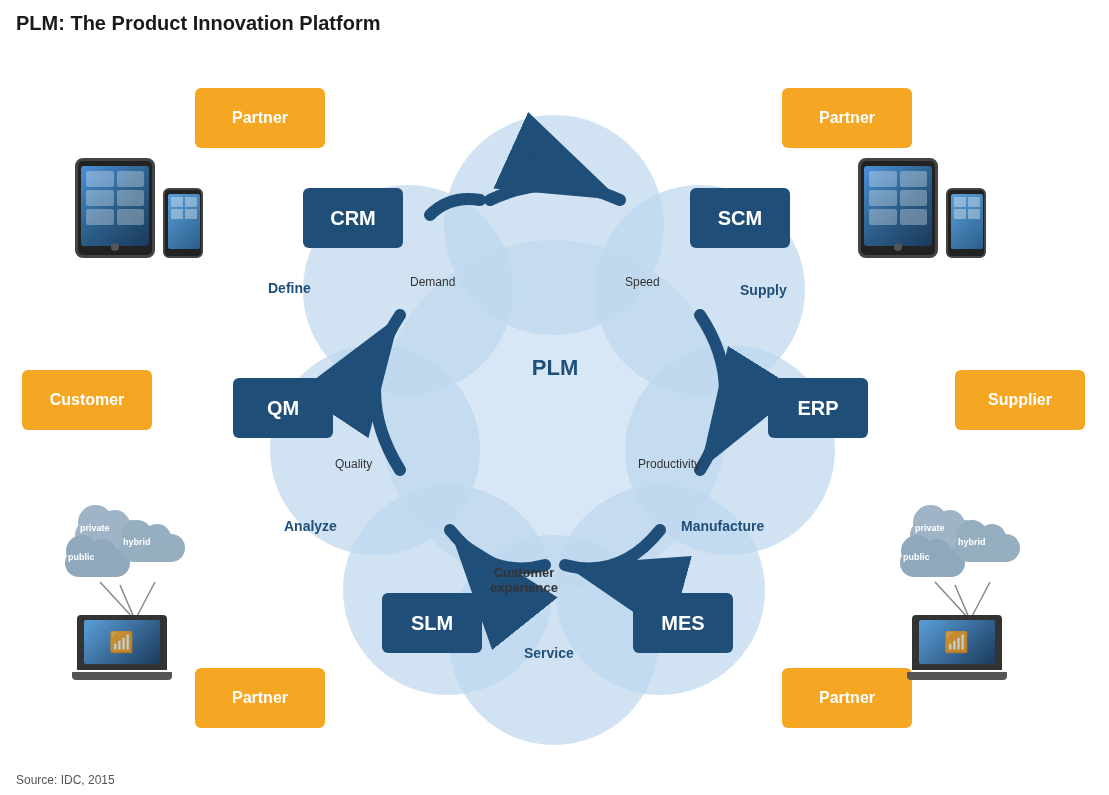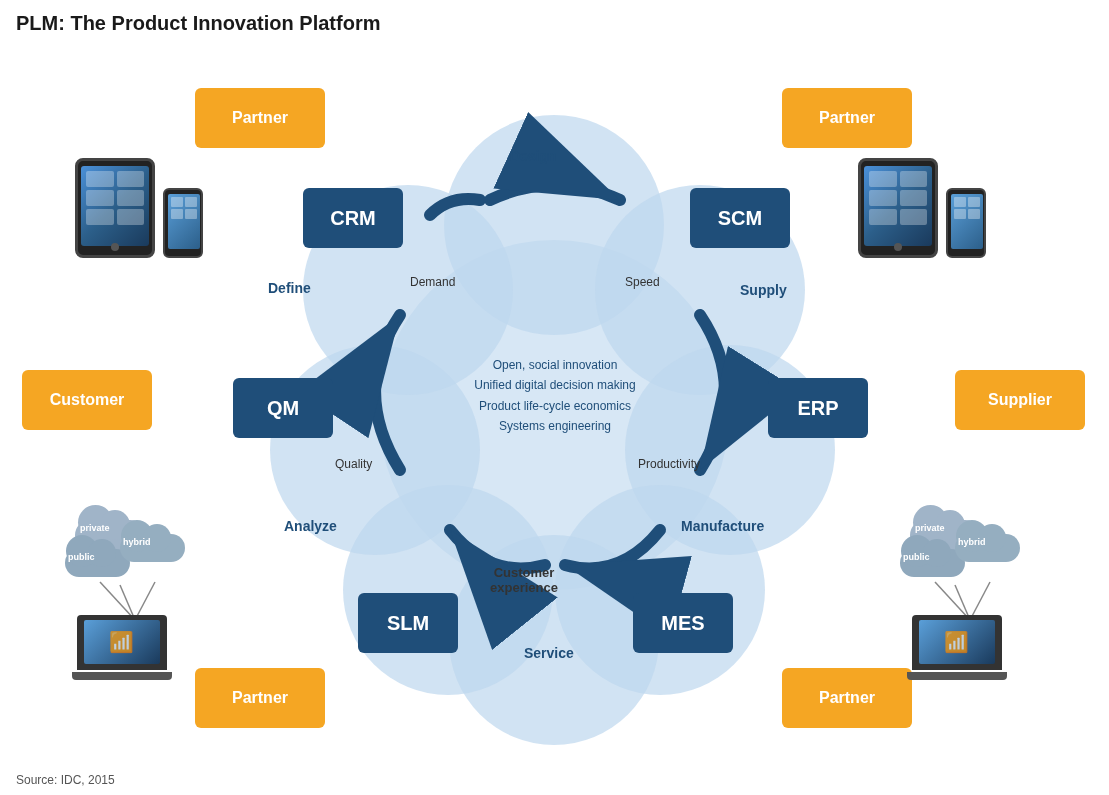--- a/index.html
+++ b/index.html
@@ -283,21 +283,21 @@
 </div>
 
 <div class="dark-box" style="left:233px; top:378px;">
   <span>QM</span>
 </div>
 
 <div class="dark-box" style="left:768px; top:378px;">
   <span>ERP</span>
 </div>
 
-<div class="dark-box" style="left:358px; top:593px;justify-content:center;">
+<div class="dark-box" style="left:382px; top:593px;justify-content:center;">
   <span>SLM</span>
 </div>
 
 <div class="dark-box" style="left:633px; top:593px;">
   <span>MES</span>
 </div>
 
 <div class="cycle-label" style="left:510px; top:148px;">
   <span>Design</span>
 </div>
@@ -336,26 +336,21 @@
 
 <div class="demand-speed-label" style="left:638px; top:457px;">
   <span>Productivity</span>
 </div>
 
 <div class="demand-speed-label" style="left:490px; top:565px; text-align:center; font-weight:bold; font-size:13px;">
   <span>Customer<br>experience</span>
 </div>
 
 <div class="plm-center" style="left:440px; top:355px; width:230px;">
-  <div class="plm-text">
-    Open, social innovation<br>
-    Unified digital decision making<br>
-    Product life-cycle economics<br>
-    Systems engineering
-  </div>
+  <div class="plm-title">PLM</div>
 </div>
 
 <div class="device-left" style="left:75px; top:158px; display:flex; align-items:flex-end; gap:3px;">
   <div class="tablet">
     <div class="tablet-screen">
       <div style="display:grid; grid-template-columns:1fr 1fr; gap:3px; padding:5px;">
         <div style="background:rgba(255,255,255,0.3); border-radius:2px; height:16px;"></div>
         <div style="background:rgba(255,255,255,0.3); border-radius:2px; height:16px;"></div>
         <div style="background:rgba(255,255,255,0.3); border-radius:2px; height:16px;"></div>
         <div style="background:rgba(255,255,255,0.3); border-radius:2px; height:16px;"></div>

